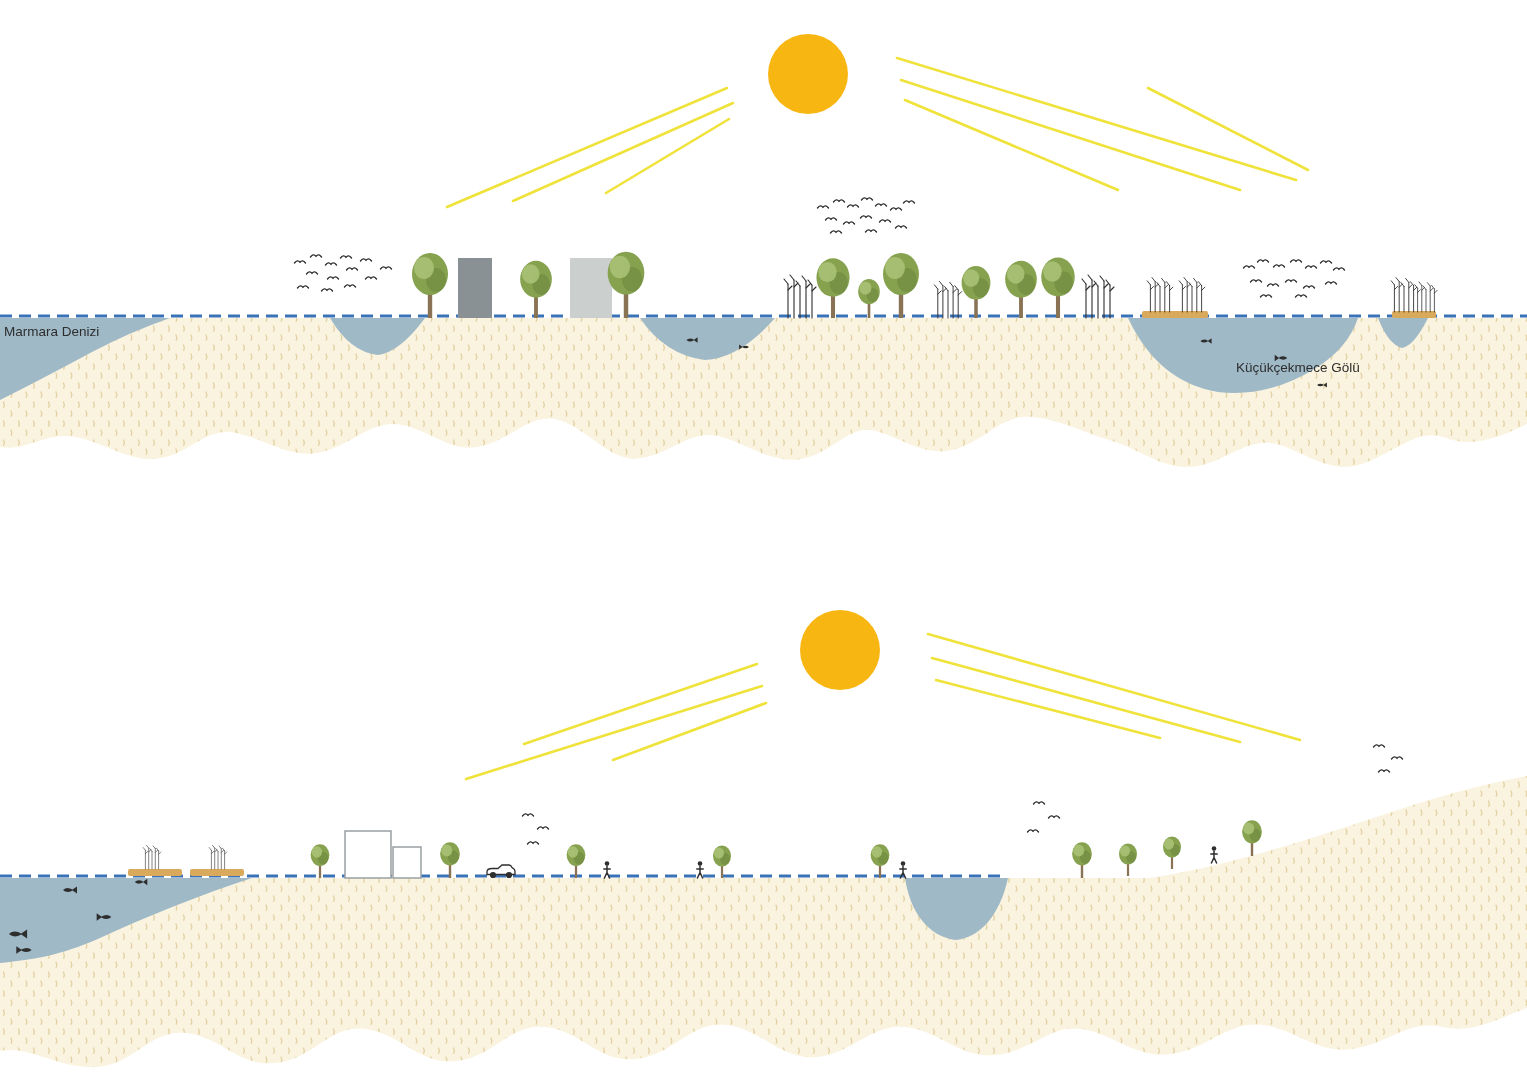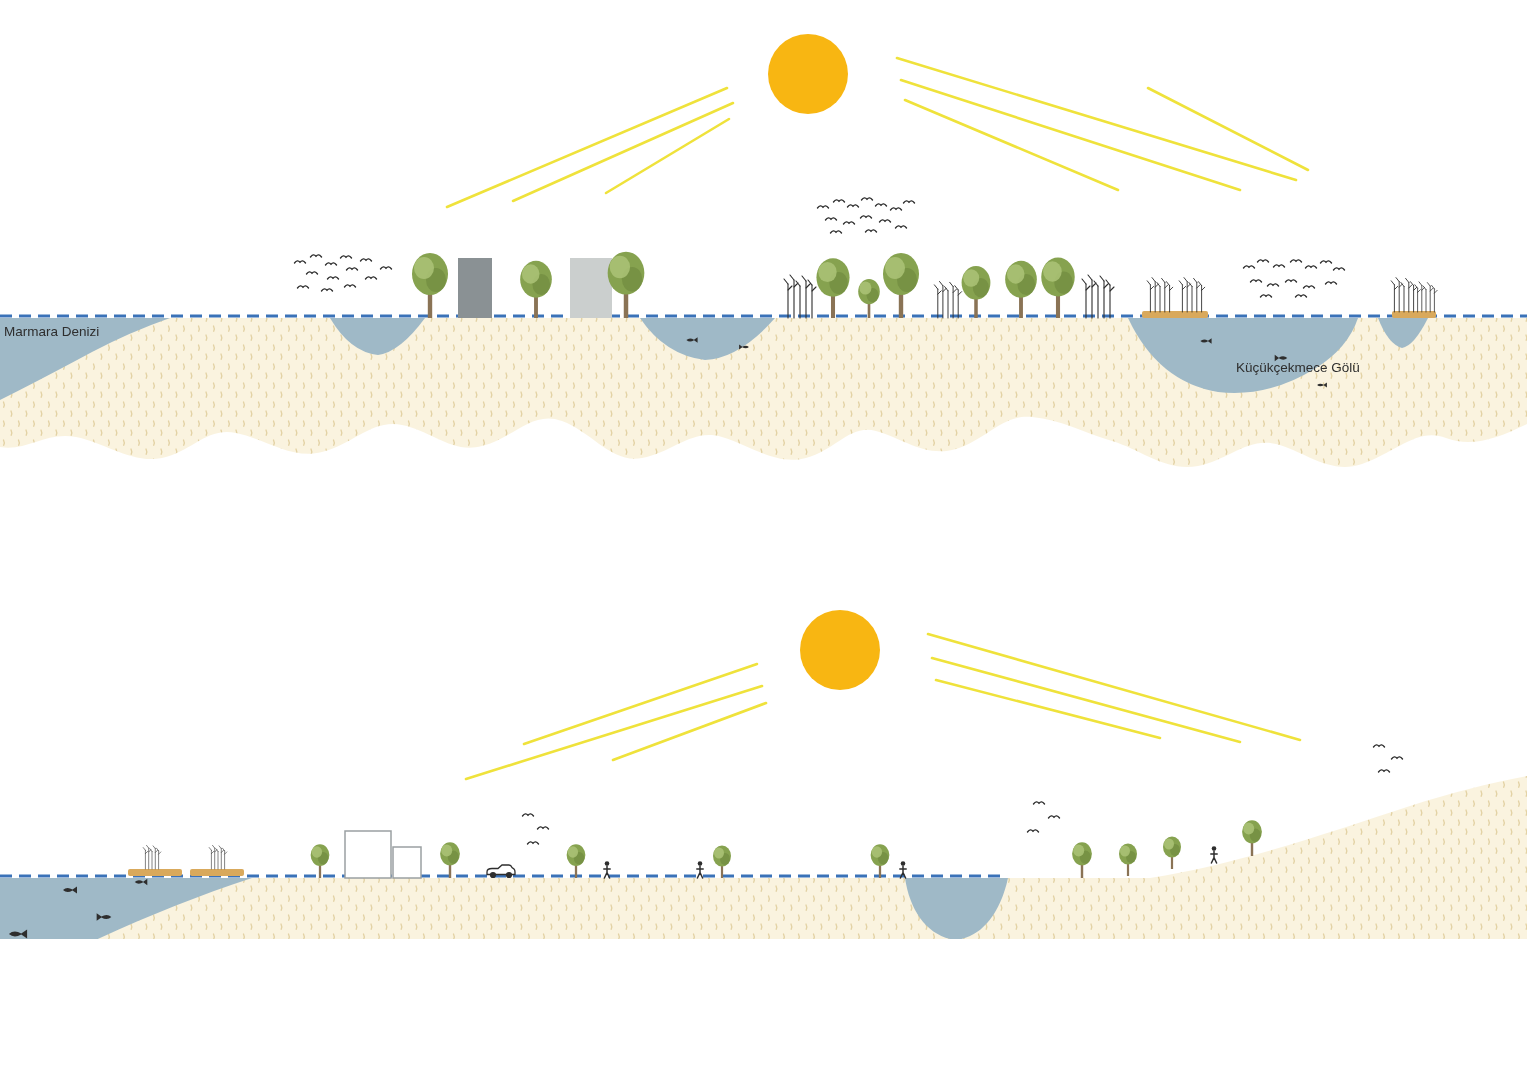--- a/index.html
+++ b/index.html
@@ -2,21 +2,21 @@
 <html style="--sun: #F8B612; --ray: #EFE23B; --ground: #FAF3DF; --ground-dots: #E3D2A4; --water: #9FB9C7; --datum: #3A72B8; --crown: #86A24F; --crown-dark: #67813A; --crown-light: #ABC377; --trunk: #8A7355; --bldg-dark: #8A9194; --bldg-light: #CBCFCE; --bldg-outline: #9AA0A2; --dock: #D9A95C; --ink: #2E2E2E;"><head>
 <meta charset="utf-8">
 <style>
   :root{
     --sun:#F8B612; --ray:#EFE23B; --ground:#FAF3DF; --ground-dots:#E3D2A4;
     --water:#9FB9C7; --datum:#3A72B8; --crown:#86A24F; --crown-dark:#67813A;
     --crown-light:#ABC377; --trunk:#8A7355; --bldg-dark:#8A9194; --bldg-light:#CBCFCE;
     --bldg-outline:#9AA0A2; --dock:#D9A95C; --ink:#2E2E2E;
   }
   html,body{margin:0;padding:0;background:#ffffff;}
-  .stage{width:1527px;height:939px;position:relative;background:#fff;overflow:hidden;}
+  .stage{width:1527px;height:1079px;position:relative;background:#fff;overflow:hidden;}
   .sun{fill:var(--sun);}
   .ray{stroke:var(--ray);stroke-width:2.6;fill:none;stroke-linecap:round;}
   .ground{fill:url(#sand);}
   .sand-bg{fill:var(--ground);}
   .sand-dot{stroke:var(--ground-dots);stroke-width:1.4;fill:none;stroke-linecap:round;}
   .water{fill:var(--water);}
   .datum{stroke:var(--datum);stroke-width:3;stroke-dasharray:12 7;fill:none;}
   .crown{fill:var(--crown);}
   .crown-dark{fill:var(--crown-dark);}
   .crown-light{fill:var(--crown-light);}

